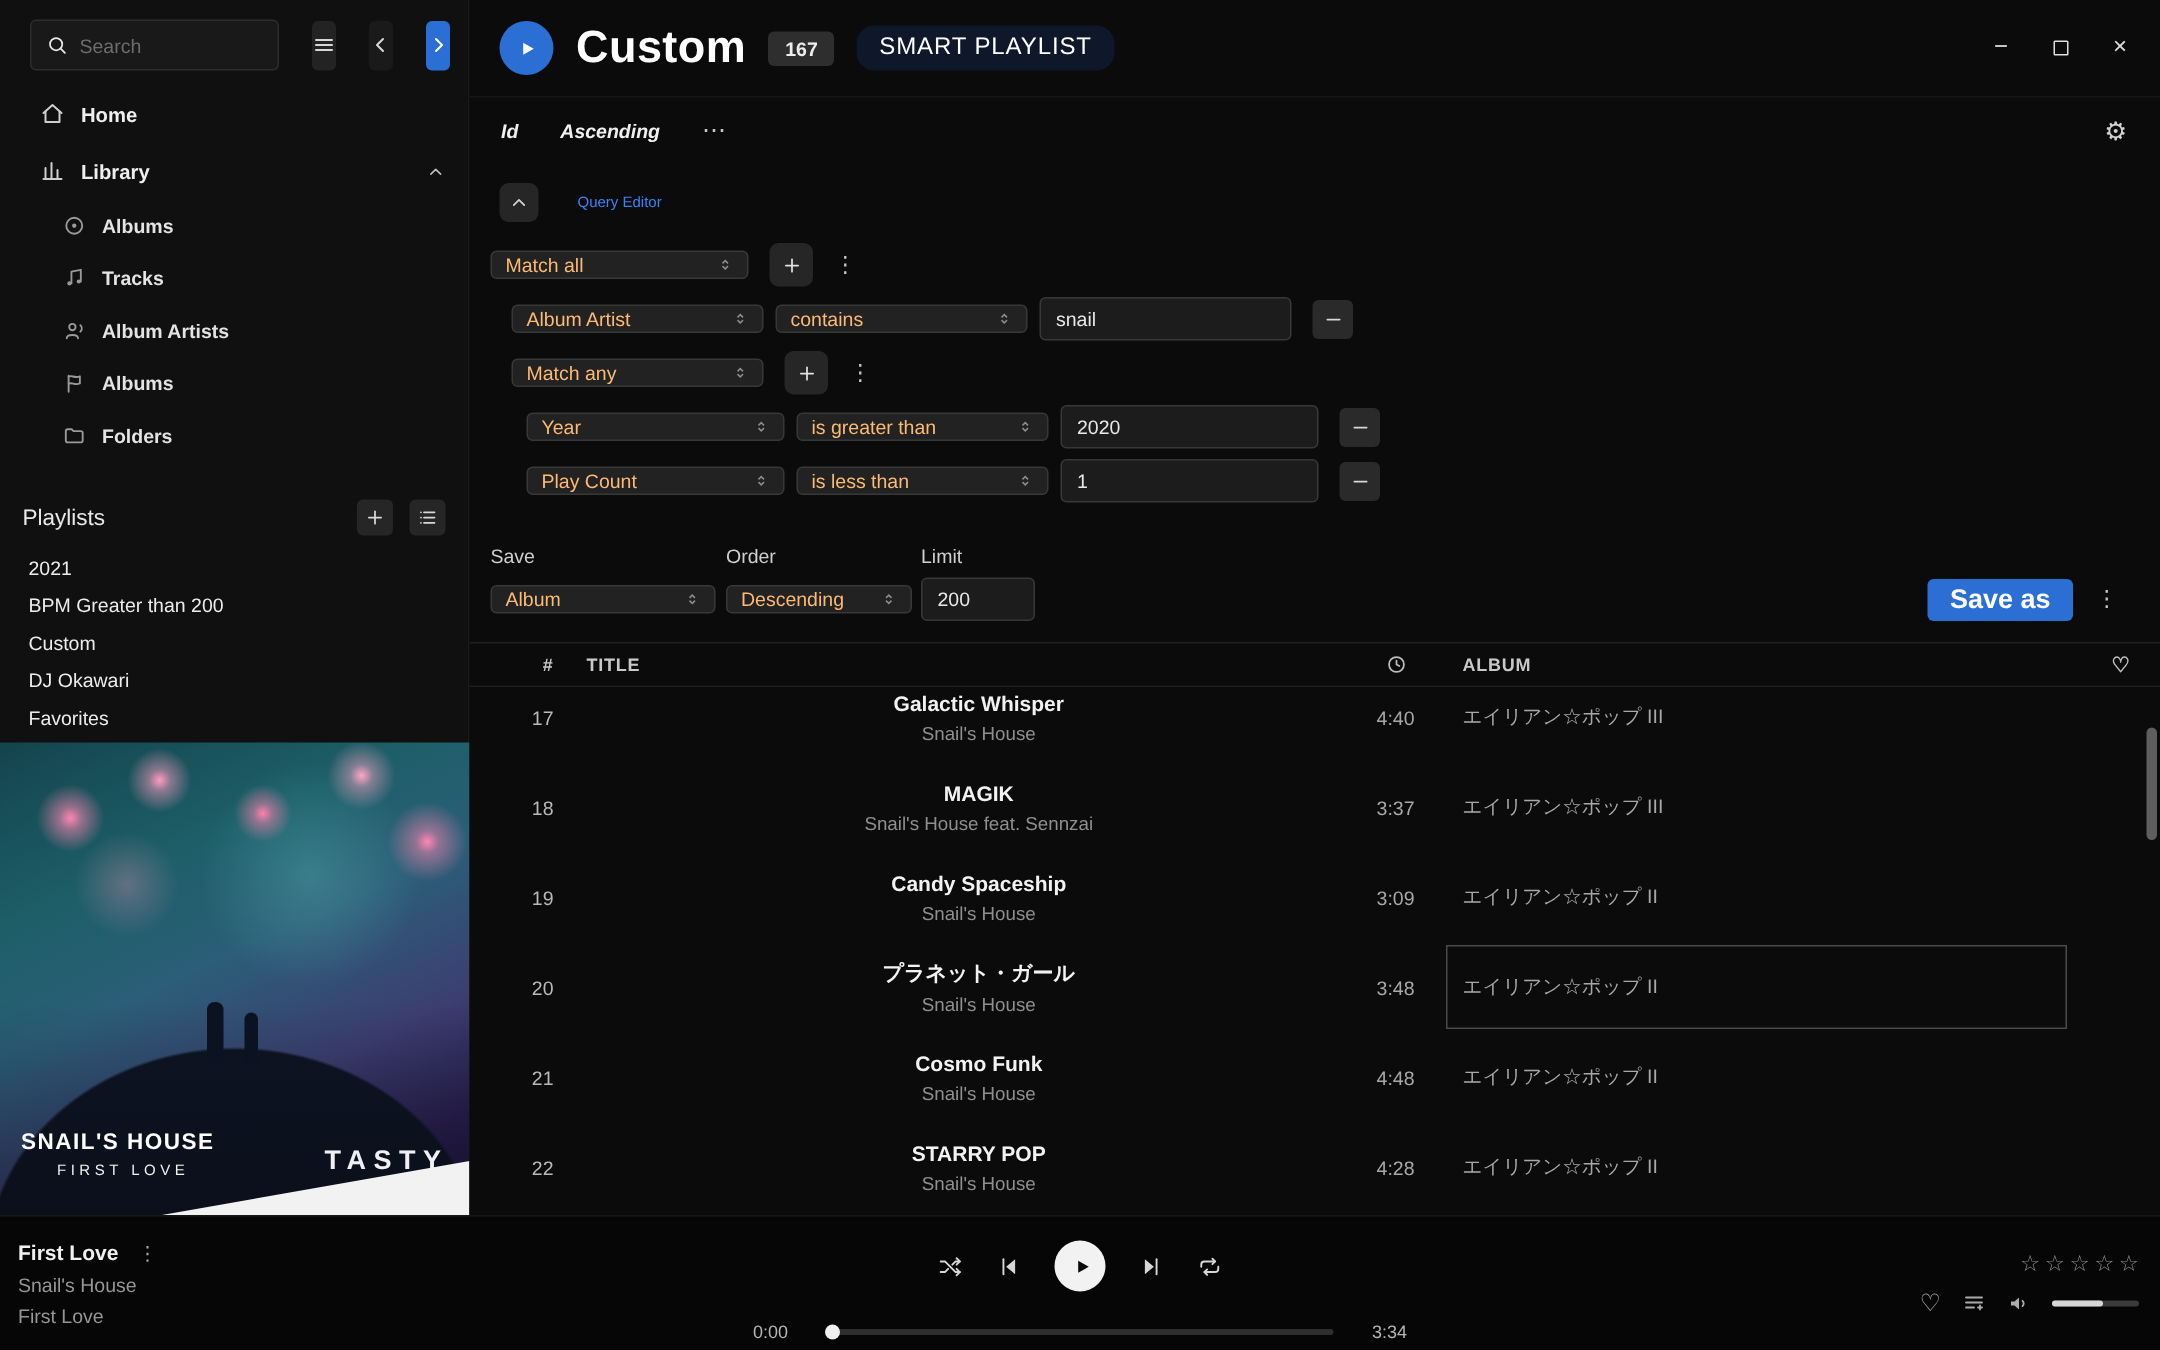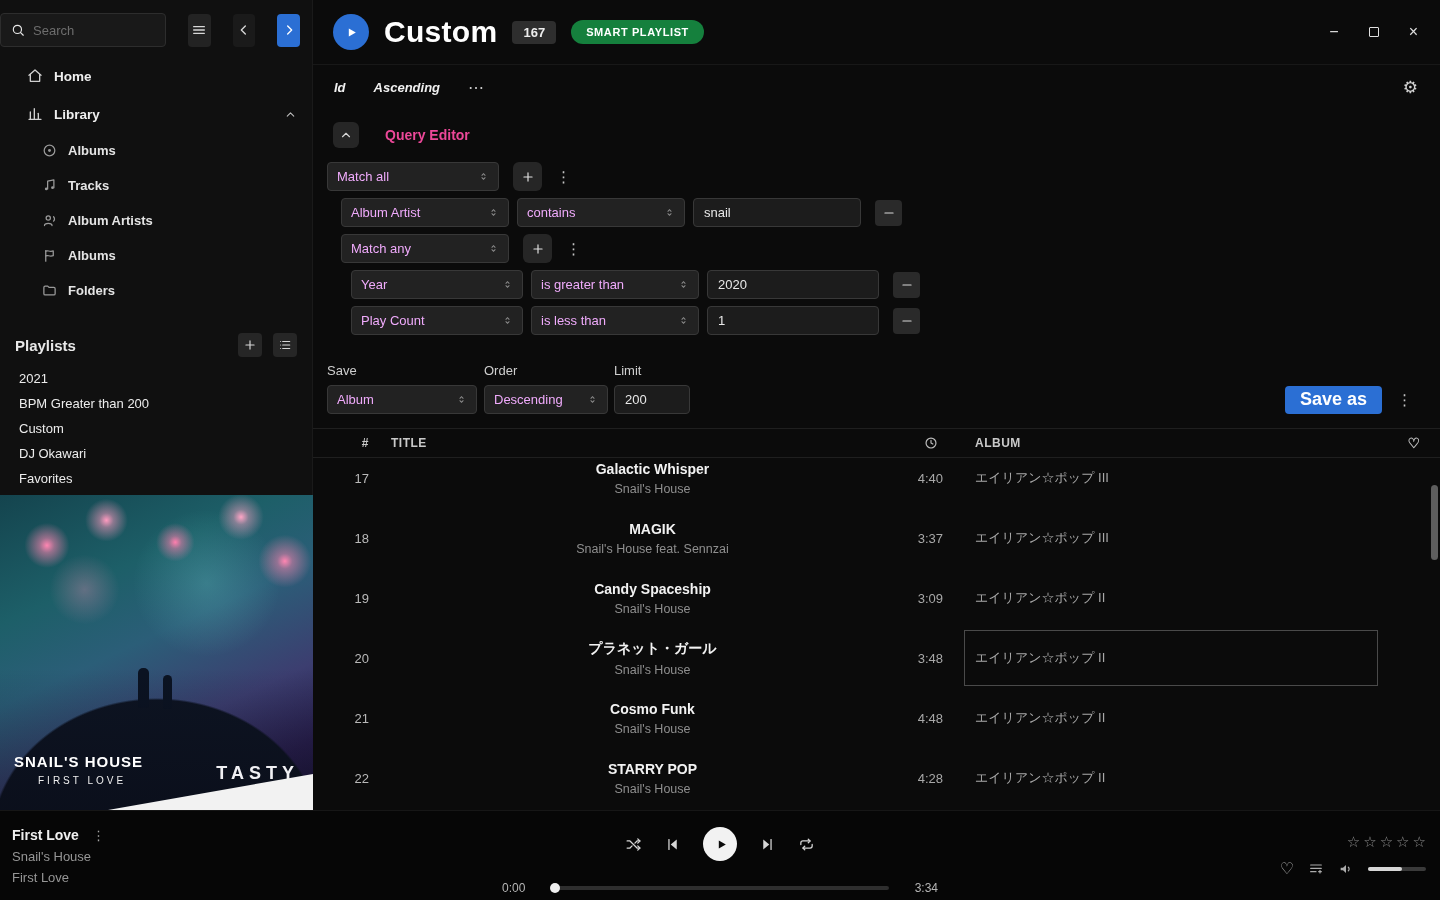--- a/index.html
+++ b/index.html
@@ -2,36 +2,36 @@
 <html><head>
 <meta charset="utf-8">
 <style>
   * { margin:0; padding:0; box-sizing:border-box; }
   html,body { width:1440px; height:900px; overflow:hidden; }
   body { background:#0b0b0b; color:#e8e8e8; font-family:"Liberation Sans", sans-serif; position:relative; }
   .app { display:flex; height:810px; }
 
   
   .sidebar { width:313px; background:#101010; border-right:1px solid #1a1a1a; position:relative; flex:none; }
-  .sidebar-top { display:flex; gap:22px; padding:13px 12px 10px 0; align-items:center; }
+  .sidebar-top { display:flex; gap:22px; padding:13px 12px 10px 20px; align-items:center; }
   .search-box { width:166px; height:34px; background:#191919; border:1px solid #2d2d2d; border-radius:4px; display:flex; align-items:center; gap:8px; padding:0 10px; }
   .search-box input { flex:1; min-width:0; background:transparent; border:none; outline:none; color:#ddd; font-size:13px; font-family:"Liberation Sans",sans-serif; }
   .search-box input::placeholder { color:#6d6d6d; }
   .icon-btn { width:33px; height:33px; border:none; border-radius:4px; background:#232323; color:#d8d8d8; display:grid; place-items:center; cursor:pointer; }
   .icon-btn.dim { background:#1a1a1a; }
   .icon-btn.accent { background:#2b6fd4; color:#fff; }
   .ic { width:16px; height:16px; stroke:currentColor; fill:none; stroke-width:2; stroke-linecap:round; stroke-linejoin:round; }
   .ic.sm { width:14px; height:14px; }
   .nav-item { height:38px; display:flex; align-items:center; gap:11px; padding:0 15px; font-size:13.5px; font-weight:700; color:#efefef; cursor:pointer;margin-left:12px; }
   .nav-item .ic { color:#cfcfcf; }
   .nav-item .trail { margin-left:auto; color:#bdbdbd; }
   .lib-item { height:35px; display:flex; align-items:center; gap:11px; padding:0 15px 0 42px; font-size:13px; font-weight:700; color:#e4e4e4; cursor:pointer; }
   .lib-item .ic { color:#9a9a9a; width:15px; height:15px; }
   .playlists-header { margin-top:22px; height:30px; display:flex; align-items:center; padding:0 15px; }
-  .playlists-header .pl-title { font-size:15px; font-weight:700; }
+  .playlists-header .pl-title { font-size:15px; font-weight:400; }
   .playlists-header .mini { width:24px; height:24px; border:none; border-radius:4px; background:#262626; color:#d8d8d8; display:grid; place-items:center; cursor:pointer; }
   .playlists-header .mini + .mini { margin-left:11px; }
   .playlists-header .spacer { flex:1; }
   .playlist-list { padding:6px 0 0 0; }
   .playlist-item { height:25px; display:flex; align-items:center; padding:0 19px; font-size:13px; color:#ececec; cursor:pointer; }
 
   
   .album-art { position:absolute; left:0; bottom:0; width:313px; height:315px; overflow:hidden;
     background:
       radial-gradient(circle at 15% 16%, #ff86b2 0, rgba(255,134,178,.55) 2%, transparent 6%),
@@ -54,41 +54,41 @@
   .art-brand { position:absolute; right:14px; bottom:26px; font-size:18px; letter-spacing:5px; color:#f0f0f4; font-weight:600; }
   .art-corner { position:absolute; right:0; bottom:0; width:0; height:0; border-bottom:36px solid #f2f2f2; border-left:205px solid transparent; }
 
   
   .main { flex:1; position:relative; display:flex; flex-direction:column; background:#0b0b0b; min-width:0; }
   .main-header { height:65px; display:flex; align-items:center; gap:15px; padding:0 22px 0 20px; border-bottom:1px solid #181818; flex:none; }
   .play-circle { width:36px; height:36px; border-radius:50%; background:#2b6fd4; border:none; display:grid; place-items:center; cursor:pointer; flex:none; }
   .play-circle svg { width:13px; height:13px; fill:#fff; }
   .page-title { font-size:30px; font-weight:800; letter-spacing:.3px; color:#fff; }
   .count-badge { background:#2e2e2e; border-radius:4px; padding:4px 11px; font-size:13px; font-weight:600; color:#ededed; }
-  .smart-badge { background:#15803d; border-radius:12px; padding:6px 15px; font-size:11px; font-weight:700; letter-spacing:.6px; color:#fff; }
+  .smart-badge { background:#0f172a; border-radius:12px; padding:6px 15px; font-size:16px; font-weight:400; letter-spacing:.6px; color:#fff; }
   .win-controls { margin-left:auto; display:flex; align-items:center; gap:30px; color:#e0e0e0; }
   .win-controls .wc { font-size:16px; cursor:pointer; line-height:1; }
   .wc-max { width:10px; height:10px; border:1.4px solid #e0e0e0; border-radius:1px; cursor:pointer; }
 
   .toolbar { height:44px; display:flex; align-items:center; gap:28px; padding:0 22px 0 21px; flex:none; }
   .toolbar .t-sort { font-size:13px; font-weight:700; color:#f0f0f0; cursor:pointer;font-style:italic; }
   .toolbar .t-more { font-size:16px; color:#c8c8c8; letter-spacing:1px; cursor:pointer; }
   .toolbar .t-gear { margin-left:auto; font-size:17px; color:#d2d2d2; cursor:pointer; }
 
   .qe-header { margin:12px 0 0 20px; height:28px; display:flex; align-items:center; gap:26px; flex:none; }
   .qe-collapse { width:26px; height:26px; border:none; border-radius:6px; background:#262626; color:#d5d5d5; display:grid; place-items:center; cursor:pointer; }
-  .qe-title { font-size:14px; font-weight:700; color:#ec4899; }
+  .qe-title { font-size:10px; font-weight:400; color:#3b82f6; }
 
   .qe-row { display:flex; align-items:center; gap:8px; height:29px; flex:none; }
   .r1 { margin:13px 0 0 14px; }
   .r2 { margin:7px 0 0 28px; }
   .r3 { margin:7px 0 0 28px; }
   .r4 { margin:7px 0 0 38px; }
   .r5 { margin:7px 0 0 38px; }
-  .select { height:29px; background:#222; border:1px solid #383838; border-radius:4px; display:flex; align-items:center; padding:0 9px; font-size:13px; color:#f0abfc; cursor:pointer; }
+  .select { height:19px; background:#222; border:1px solid #383838; border-radius:4px; display:flex; align-items:center; padding:0 9px; font-size:13px; color:#fdba74; cursor:pointer; }
   .select .ud { width:11px; height:11px; stroke:#8c8c8c; fill:none; stroke-width:2.2; margin-left:auto; }
   .w172 { width:172px; } .w168 { width:168px; } .w150 { width:150px; } .w124 { width:124px; } .w76 { width:76px; }
   .text-input { height:29px; background:#1c1c1c; border:1px solid #383838; border-radius:4px; color:#e8e8e8; padding:0 10px; font-size:13px; font-family:"Liberation Sans",sans-serif; outline:none; }
   .plus-btn { width:29px; height:29px; border:none; border-radius:6px; background:#262626; color:#e2e2e2; display:grid; place-items:center; cursor:pointer; margin-left:6px; }
   .kebab-btn { border:none; background:transparent; color:#c4c4c4; font-size:15px; cursor:pointer; padding:0 6px; line-height:1; }
   .minus-btn { width:27px; height:26px; border:none; border-radius:4px; background:#2a2a2a; color:#d8d8d8; display:grid; place-items:center; cursor:pointer; margin-left:6px; }
 
   .sol-labels { display:flex; margin:28px 0 0 14px; font-size:13px; color:#cfcfcf; flex:none; }
   .sol-labels .l1 { width:157px; } .sol-labels .l2 { width:130px; }
   .sol-row { display:flex; align-items:center; margin:7px 22px 0 14px; flex:none; }

